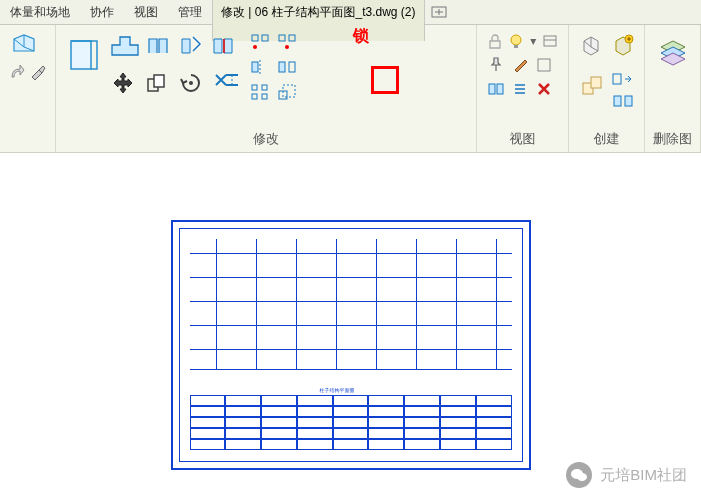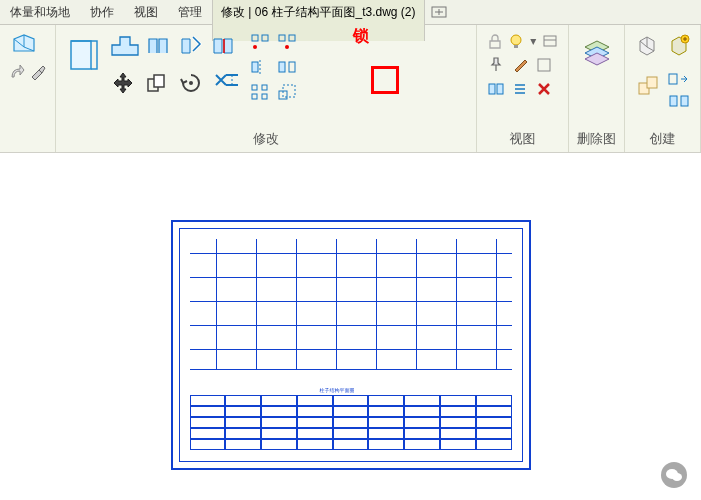--- a/index.html
+++ b/index.html
@@ -246,74 +246,74 @@
             <svg width="18" height="16">
               <path d="M4 3 L14 13 M14 3 L4 13" stroke="#d02020" stroke-width="2.5"></path>
             </svg>
           </div>
       </div>
     </div>
     <div class="panel-label">视图</div>
   </div>
 
 
+  <div class="ribbon-panel" style="width:76px">
+    <div class="btn-col" style="align-items:center">
+      <div style="display:flex;gap:2px">
+        <div class="btn" style="width:30px;height:30px">
+            <svg width="26" height="26">
+              <path d="M6 8 L13 4 L20 8 L20 18 L13 22 L6 18 Z" fill="#f0f0f0" stroke="#888"></path>
+              <path d="M13 4 L13 14 L20 18 M6 8 L13 14" stroke="#888" fill="none"></path>
+            </svg>
+          </div>
+        <div class="btn" style="width:30px;height:30px">
+            <svg width="26" height="26">
+              <path d="M6 8 L13 4 L20 8 L20 18 L13 22 L6 18 Z" fill="#e8e8d0" stroke="#a09000"></path>
+              <circle cx="19" cy="6" r="4" fill="#ffd020" stroke="#c09000"></circle>
+              <path d="M17 6 L21 6 M19 4 L19 8" stroke="#805000"></path>
+            </svg>
+          </div>
+      </div>
+      <div style="display:flex;gap:2px;margin-top:6px">
+        <div class="btn" style="width:30px;height:30px">
+            <svg width="26" height="26">
+              <rect x="4" y="12" width="10" height="11" fill="#fff0d0" stroke="#c0a050"></rect>
+              <rect x="12" y="6" width="10" height="11" fill="#fff0d0" stroke="#c0a050"></rect>
+            </svg>
+          </div>
+        <div class="btn-col">
+          <div class="btn" style="width:28px;height:20px">
+              <svg width="24" height="16">
+                <rect x="2" y="3" width="8" height="10" fill="none" stroke="#1878c0"></rect>
+                <path d="M14 8 L20 8 M17 5 L20 8 L17 11" stroke="#1878c0" fill="none"></path>
+              </svg>
+            </div>
+          <div class="btn" style="width:28px;height:20px">
+              <svg width="24" height="16">
+                <rect x="3" y="3" width="7" height="10" fill="#c8e8ff" stroke="#1878c0"></rect>
+                <rect x="14" y="3" width="7" height="10" fill="#c8e8ff" stroke="#1878c0"></rect>
+              </svg>
+            </div>
+        </div>
+      </div>
+    </div>
+    <div class="panel-label">创建</div>
+  </div>
+
   <div class="ribbon-panel" style="width:56px">
     <div class="btn-col" style="align-items:center">
       <div class="btn" style="width:40px;height:40px">
           <svg width="36" height="36">
             <path d="M6 14 L18 8 L30 14 L18 20 Z" fill="#d0e8c0" stroke="#608040"></path>
             <path d="M6 20 L18 14 L30 20 L18 26 Z" fill="#c0e0ff" stroke="#2870b0"></path>
             <path d="M6 26 L18 20 L30 26 L18 32 Z" fill="#e0d0f0" stroke="#8060a0"></path>
           </svg>
         </div>
     </div>
     <div class="panel-label">删除图</div>
-  </div>
-
-  <div class="ribbon-panel" style="width:76px">
-    <div class="btn-col" style="align-items:center">
-      <div style="display:flex;gap:2px">
-        <div class="btn" style="width:30px;height:30px">
-            <svg width="26" height="26">
-              <path d="M6 8 L13 4 L20 8 L20 18 L13 22 L6 18 Z" fill="#f0f0f0" stroke="#888"></path>
-              <path d="M13 4 L13 14 L20 18 M6 8 L13 14" stroke="#888" fill="none"></path>
-            </svg>
-          </div>
-        <div class="btn" style="width:30px;height:30px">
-            <svg width="26" height="26">
-              <path d="M6 8 L13 4 L20 8 L20 18 L13 22 L6 18 Z" fill="#e8e8d0" stroke="#a09000"></path>
-              <circle cx="19" cy="6" r="4" fill="#ffd020" stroke="#c09000"></circle>
-              <path d="M17 6 L21 6 M19 4 L19 8" stroke="#805000"></path>
-            </svg>
-          </div>
-      </div>
-      <div style="display:flex;gap:2px;margin-top:6px">
-        <div class="btn" style="width:30px;height:30px">
-            <svg width="26" height="26">
-              <rect x="4" y="12" width="10" height="11" fill="#fff0d0" stroke="#c0a050"></rect>
-              <rect x="12" y="6" width="10" height="11" fill="#fff0d0" stroke="#c0a050"></rect>
-            </svg>
-          </div>
-        <div class="btn-col">
-          <div class="btn" style="width:28px;height:20px">
-              <svg width="24" height="16">
-                <rect x="2" y="3" width="8" height="10" fill="none" stroke="#1878c0"></rect>
-                <path d="M14 8 L20 8 M17 5 L20 8 L17 11" stroke="#1878c0" fill="none"></path>
-              </svg>
-            </div>
-          <div class="btn" style="width:28px;height:20px">
-              <svg width="24" height="16">
-                <rect x="3" y="3" width="7" height="10" fill="#c8e8ff" stroke="#1878c0"></rect>
-                <rect x="14" y="3" width="7" height="10" fill="#c8e8ff" stroke="#1878c0"></rect>
-              </svg>
-            </div>
-        </div>
-      </div>
-    </div>
-    <div class="panel-label">创建</div>
   </div>
 
 </div>
 
 <div class="lock-label" style="top:26px;left:353px">锁</div>
 <div class="highlight-box" style="top:66px;left:371px;width:28px;height:28px"></div>
 
 <div class="canvas-area">
   <div class="drawing-frame">
     <div class="drawing-inner">
@@ -393,13 +393,14 @@
   </div>
 </div>
 
 <div class="watermark">
   <div class="wm-icon">
     <svg width="18" height="16" viewBox="0 0 18 16">
         <ellipse cx="7" cy="7" rx="6" ry="5" fill="#fff"></ellipse>
         <ellipse cx="12" cy="10" rx="5" ry="4" fill="#fff"></ellipse>
       </svg>
   </div>
+  <div class="wm-text">元培BIM社团</div>
 </div>
 
 </body></html>

